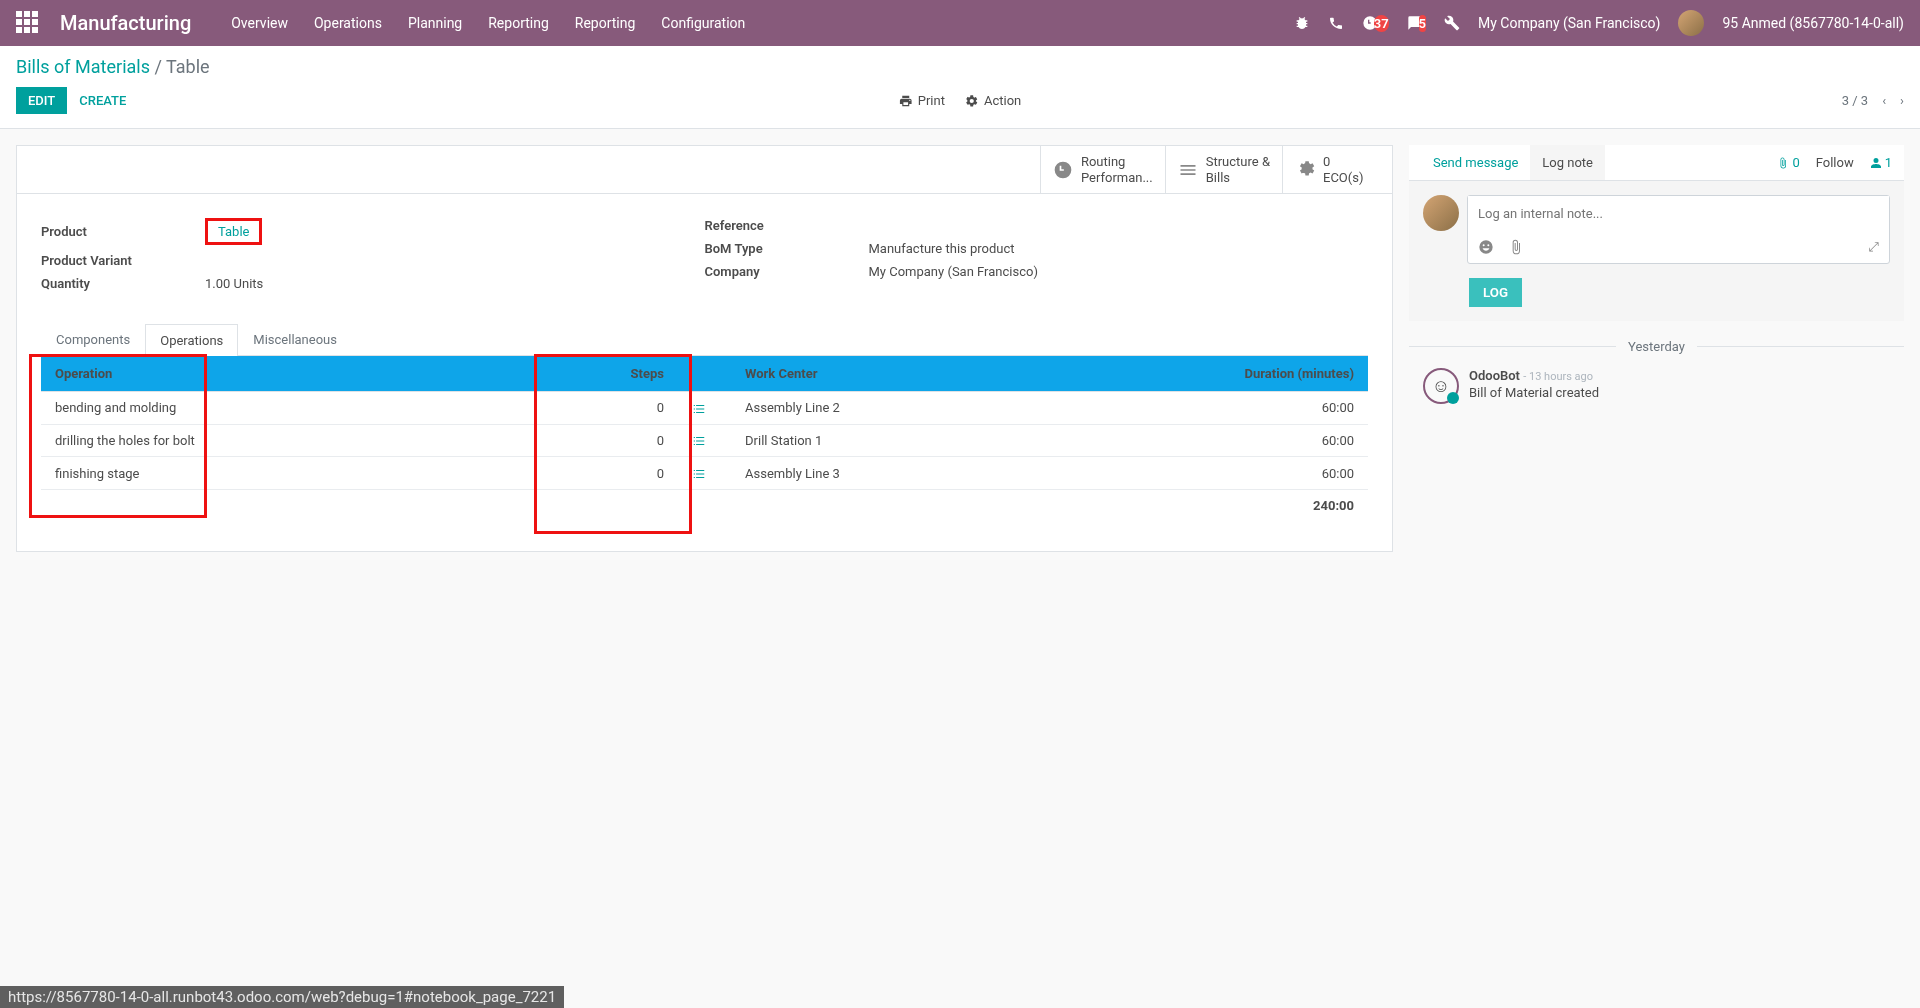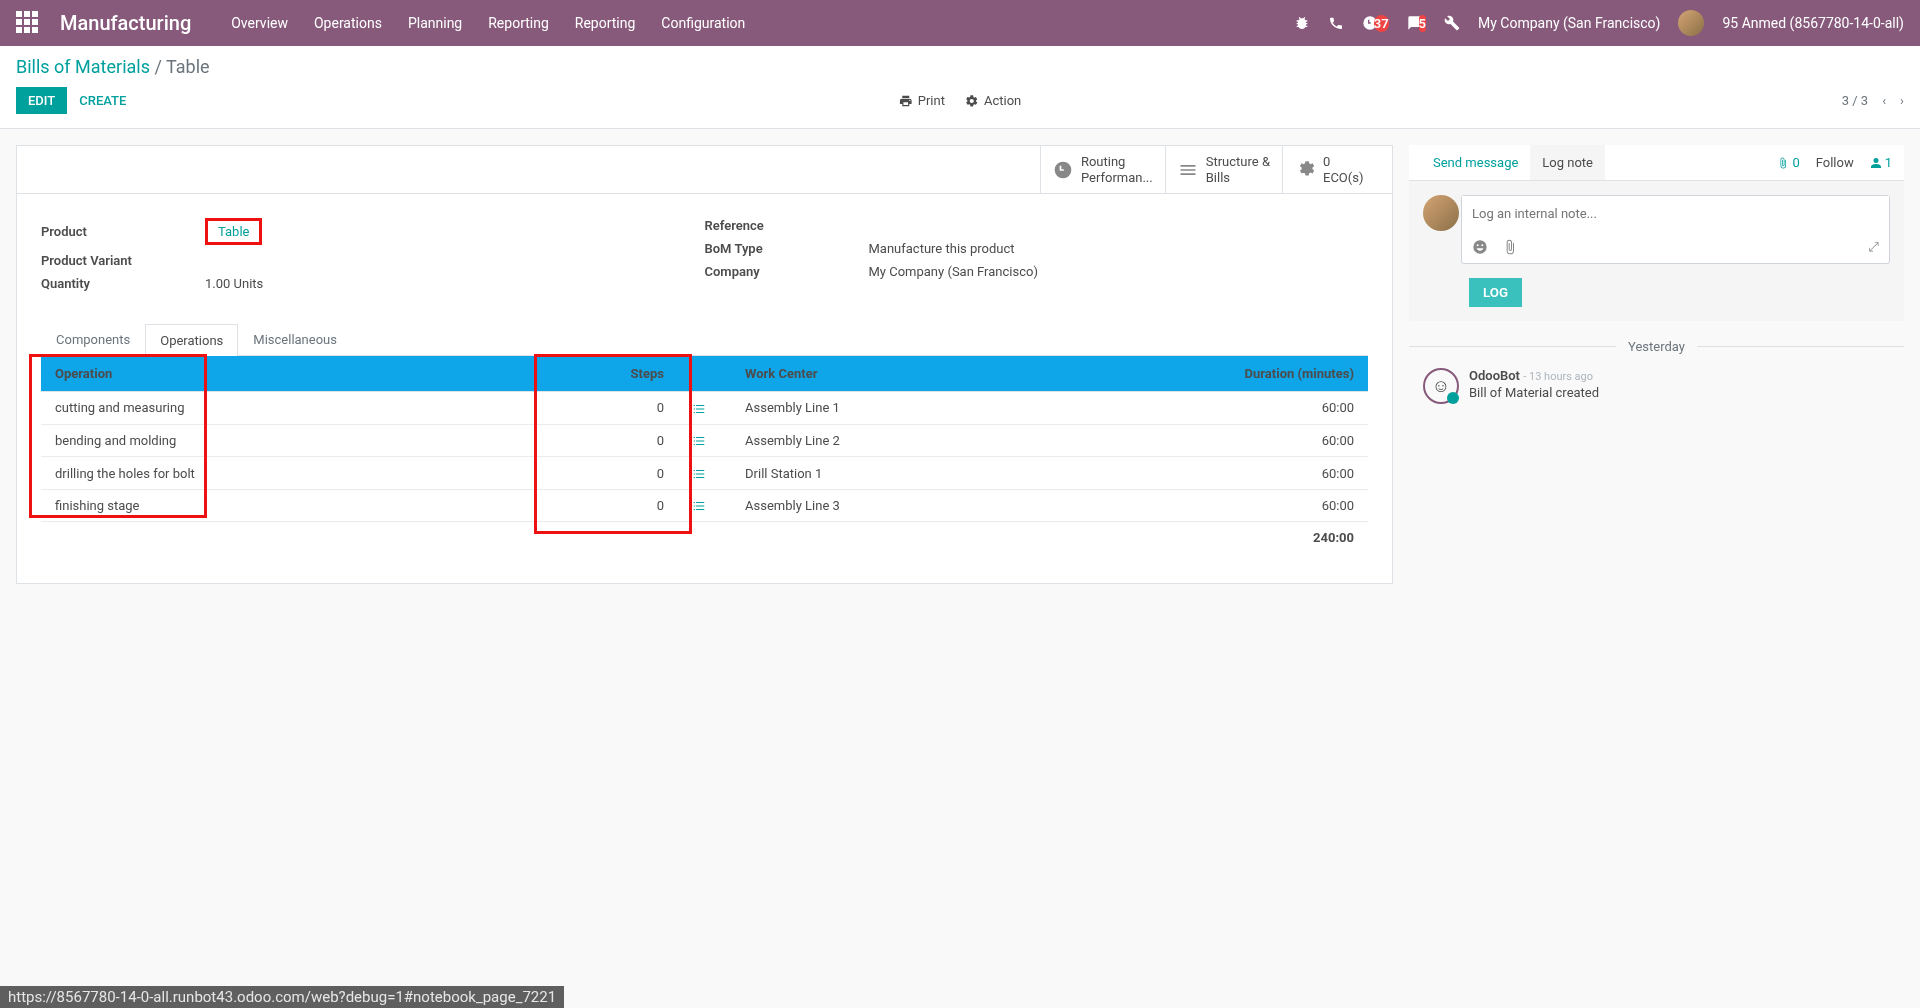--- a/index.html
+++ b/index.html
@@ -69,21 +69,21 @@
 .table-hl { position:absolute; border:3px solid #e11; pointer-events:none; }
 
 
 .chatter-tabs { display:flex; align-items:center; border-bottom:1px solid #dee2e6; padding:0 12px; background:#fff; }
 .ctab { padding:10px 12px; cursor:pointer; color:#4c4c4c; }
 .ctab.send { color:#00a09d; }
 .ctab.active { background:#f5f5f5; }
 .chatter-right { margin-left:auto; display:flex; align-items:center; gap:16px; font-size:13px; color:#4c4c4c; }
 .chatter-right .cnt { color:#00a09d; display:flex; align-items:center; gap:3px; }
 
-.compose { background:#f5f5f5; padding:14px; display:flex; gap:2px; }
+.compose { background:#f5f5f5; padding:14px; display:flex; gap:8px; }
 .compose .av { width:36px; height:36px; border-radius:50%; background:linear-gradient(135deg,#d4a574,#8b6f47); flex-shrink:0; }
 .compose-box { flex:1; background:#fff; border:1px solid #ced4da; border-radius:3px; }
 .compose-box input { width:100%; border:none; padding:10px; font-size:13px; outline:none; }
 .compose-tools { display:flex; padding:8px 10px; gap:14px; color:#888; align-items:center; }
 .compose-tools .expand { margin-left:auto; cursor:pointer; }
 .log-footer { background:#f5f5f5; padding:0 14px 14px 60px; }
 .btn-log { background:#3ac0bd; color:#fff; border:none; padding:7px 14px; font-weight:600; cursor:pointer; }
 
 .msg-sep { display:flex; align-items:center; margin:18px 0 10px; color:#6c757d; font-size:13px; }
 .msg-sep::before, .msg-sep::after { content:""; flex:1; border-top:1px solid #dee2e6; }
@@ -258,29 +258,20 @@
                 <tr>
             <th style="width:38%">Operation</th>
             <th class="num" style="width:10%">Steps</th>
             <th style="width:4%"></th>
             <th style="width:28%">Work Center</th>
             <th class="num" style="width:20%">Duration (minutes)</th>
           </tr>
               </thead>
           <tbody id="tbody">
                 <tr>
-                  <td>cutting and measuring</td>
-                  <td class="num">0</td>
-                  <td><svg class="list-icon" viewBox="0 0 24 24">
-                      <path d="M3 5h2v2H3zm4 0h14v2H7zM3 11h2v2H3zm4 0h14v2H7zM3 17h2v2H3zm4 0h14v2H7z"></path>
-                    </svg></td>
-                  <td>Assembly Line 1</td>
-                  <td class="num">60:00</td>
-                </tr>
-                <tr>
                   <td>bending and molding</td>
                   <td class="num">0</td>
                   <td><svg class="list-icon" viewBox="0 0 24 24">
                       <path d="M3 5h2v2H3zm4 0h14v2H7zM3 11h2v2H3zm4 0h14v2H7zM3 17h2v2H3zm4 0h14v2H7z"></path>
                     </svg></td>
                   <td>Assembly Line 2</td>
                   <td class="num">60:00</td>
                 </tr>
                 <tr>
                   <td>drilling the holes for bolt</td>

